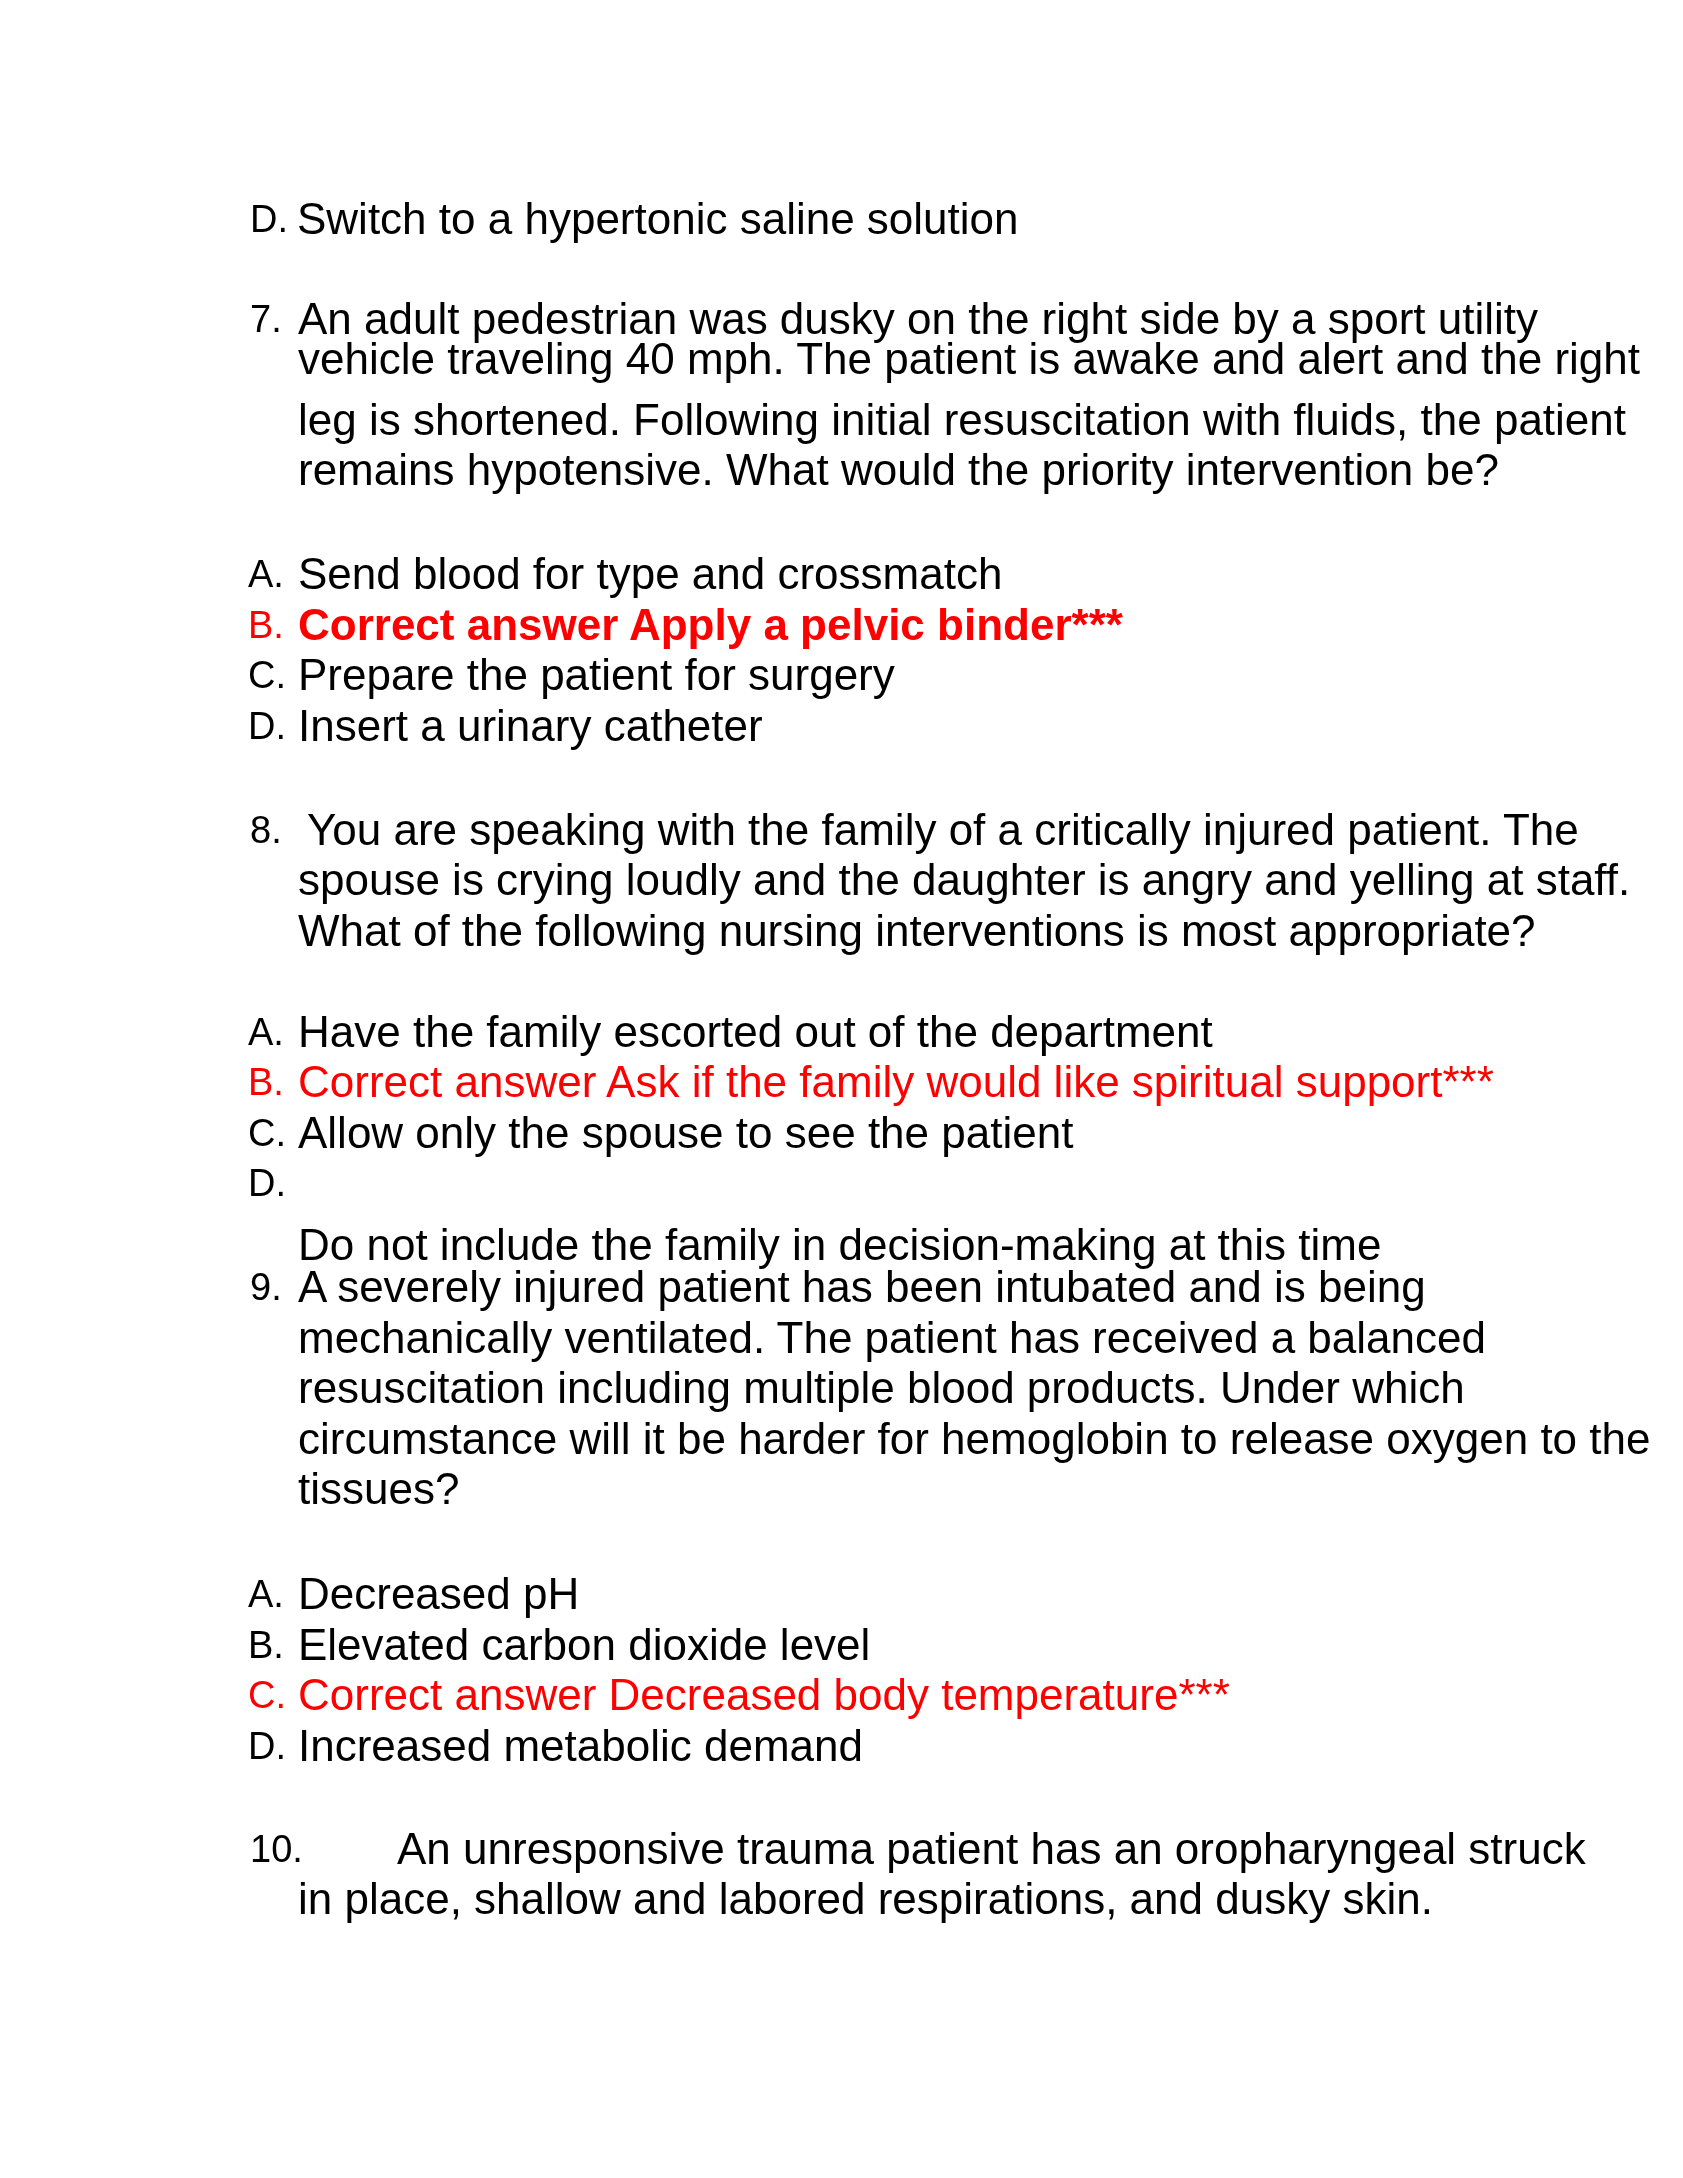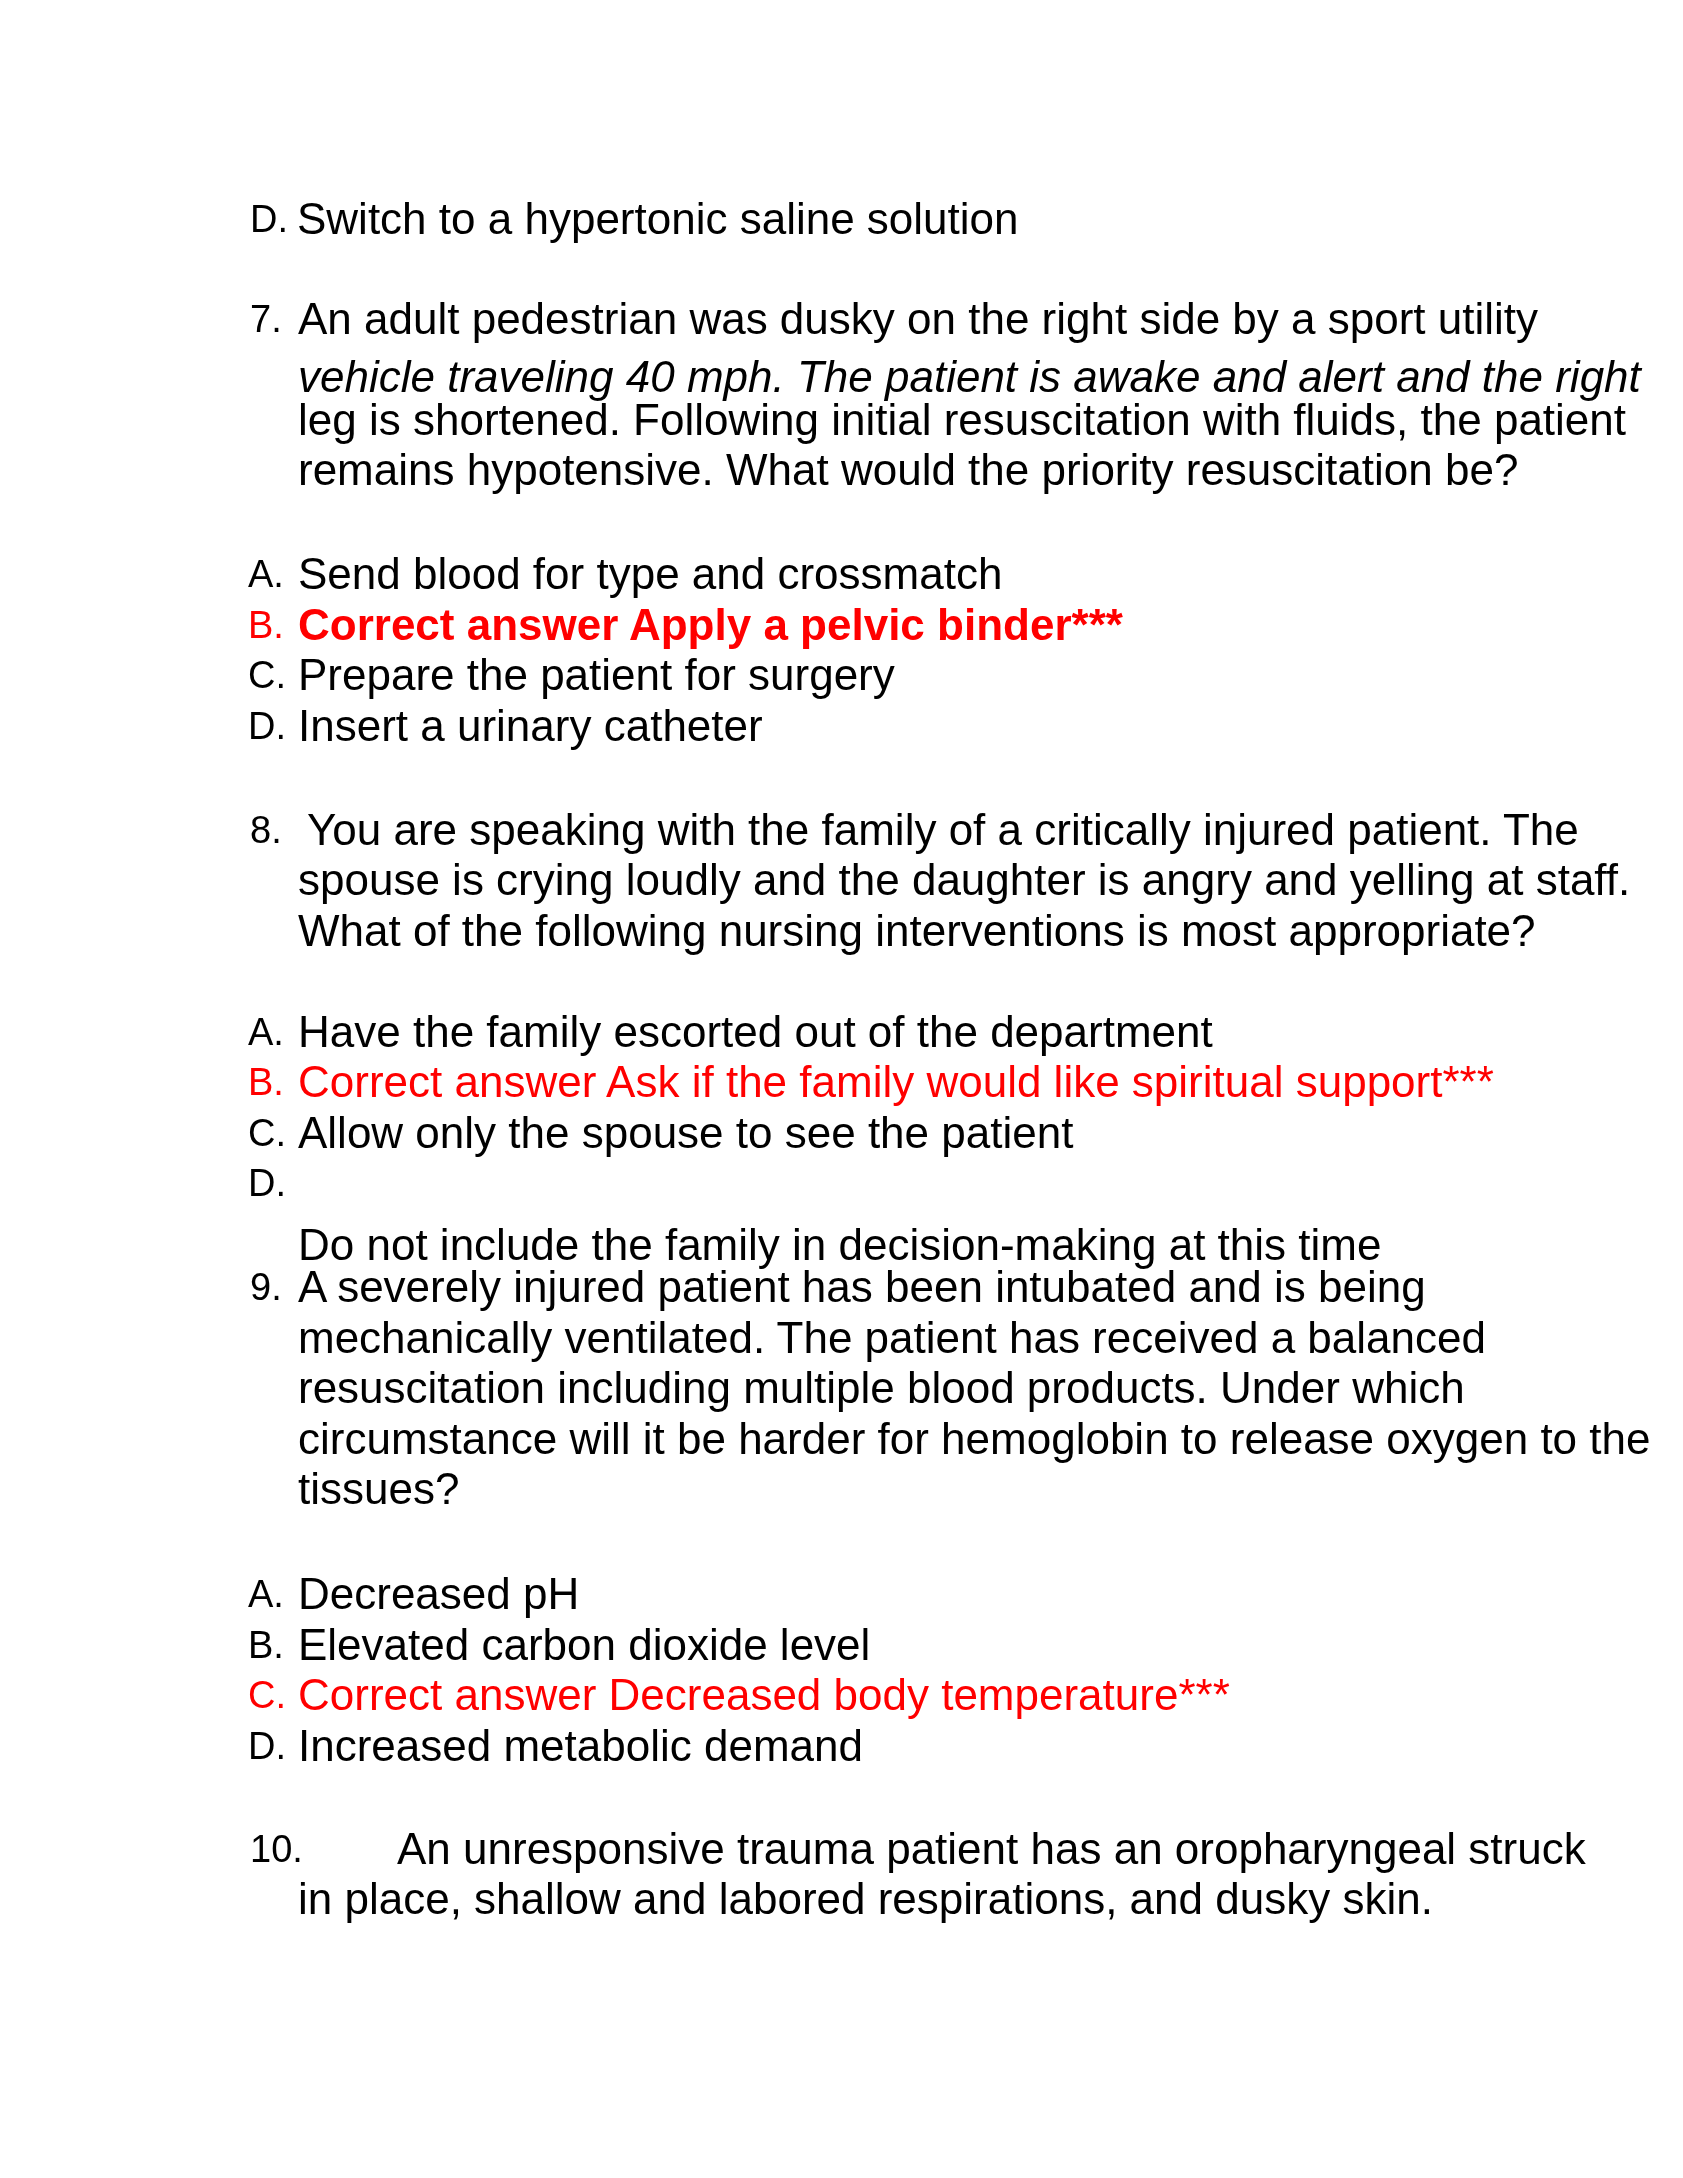--- a/index.html
+++ b/index.html
@@ -44,23 +44,23 @@
 <div class="page">
 
   <div>
     <span class="marker" style="left:250px; top:200px;">D.</span>
     <span class="line" style="left:297px; top:200px;">Switch to a hypertonic saline solution</span>
   </div>
 
   <div>
     <span class="marker" style="left:250px; top:300px;">7.</span>
     <span class="line" style="left:298px; top:300px;">An adult pedestrian was dusky on the right side by a sport utility</span>
-    <span class="line" style="left:298px; top:358px;font-style:italic;">vehicle traveling 40 mph. The patient is awake and alert and the right</span>
+    <span class="line" style="left:298px; top:340px;">vehicle traveling 40 mph. The patient is awake and alert and the right</span>
     <span class="line" style="left:298px; top:401px;">leg is shortened. Following initial resuscitation with fluids, the patient</span>
-    <span class="line" style="left:298px; top:451px;">remains hypotensive. What would the priority resuscitation be?</span>
+    <span class="line" style="left:298px; top:451px;">remains hypotensive. What would the priority intervention be?</span>
 
     <div>
       <div>
         <span class="marker" style="left:248px; top:555px;">A.</span>
         <span class="line" style="left:298px; top:555px;">Send blood for type and crossmatch</span>
       </div>
       <div class="correct">
         <span class="marker" style="left:248px; top:606px;">B.</span>
         <span class="line" style="left:298px; top:606px;font-weight:bold;">Correct answer Apply a pelvic binder***</span>
       </div>

